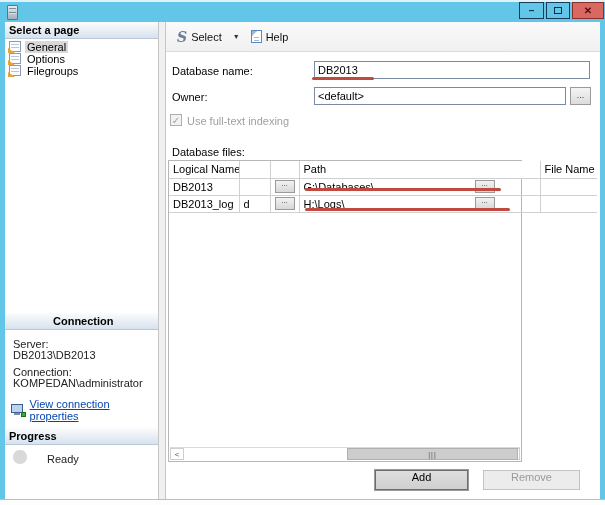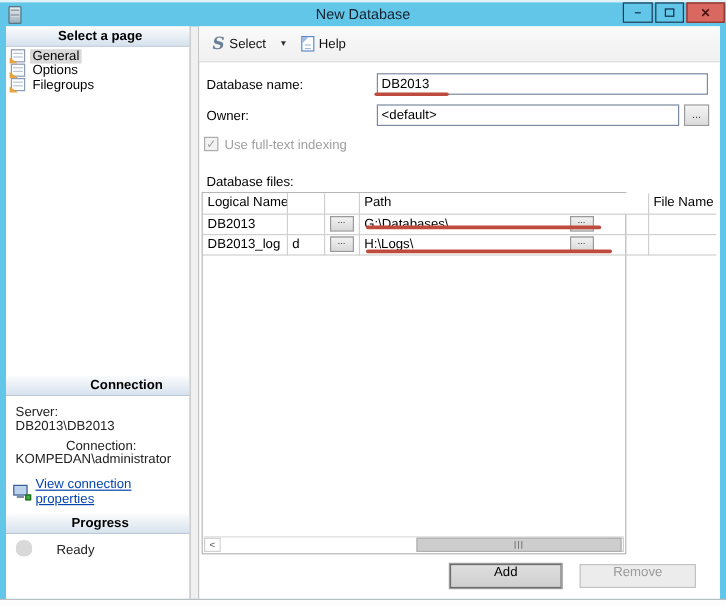--- a/index.html
+++ b/index.html
@@ -25,21 +25,21 @@
   .ctl.max span { display:block; width:8px; height:7px; border:1px solid #0d2b45; }
 
   
   .left-panel { position:absolute; left:5px; top:22px; width:153px; bottom:0; background:#ffffff; }
   .splitter { position:absolute; left:158px; top:22px; width:8px; bottom:0;
               background:#f0f0f0; border-left:1px solid #c6c6c6; border-right:1px solid #c6c6c6; }
   .right-panel { position:absolute; left:166px; top:22px; width:434px; bottom:0; background:#ffffff; }
 
   .section-header { position:absolute; left:0; width:100%; height:17px; line-height:17px;
                     padding-left:4px; font-size:11px; font-weight:bold; color:#000;
-                    background:linear-gradient(#fbfcfd,#d7e2ee); border-bottom:1px solid #b9c7d6;text-align:center; }
+                    background:linear-gradient(#fbfcfd,#d7e2ee); border-bottom:1px solid #b9c7d6; }
   .page-item { position:absolute; left:4px; height:13px; display:flex; align-items:center; gap:4px;
                font-size:11px; color:#000; cursor:default; }
   .page-item .lbl { padding:0 2px; }
   .page-item.selected .lbl { background:#d9d9d9; }
   .page-icon { width:12px; height:11px; background:#fdfdfd; border:1px solid #8a9ab0; position:relative; }
   .page-icon:before { content:""; position:absolute; left:1px; top:2px; right:1px; height:1px; background:#b9c4d4; box-shadow:0 3px 0 #b9c4d4; }
   .page-icon:after { content:""; position:absolute; left:-2px; bottom:-2px; border-left:7px solid #e8a33d; border-top:5px solid transparent; }
 
   .side-label { position:absolute; left:8px; font-size:11px; color:#222;text-align:right; }
   .side-value { position:absolute; left:8px; font-size:11px; color:#222; }
@@ -115,21 +115,20 @@
 <body>
 
 <div class="stage">
   <div class="window">
 
     <div class="titlebar">
       <div class="app-icon">
           <i></i>
           <i></i>
         </div>
-      <div class="title">New Database</div>
       <div class="controls">
         <div class="ctl min">
             <span>–</span>
           </div>
         <div class="ctl max">
             <span></span>
           </div>
         <div class="ctl close">
             <span>✕</span>
           </div>
@@ -148,21 +147,21 @@
         <span class="lbl">Options</span>
       </div>
       <div class="page-item" style="top:42px;">
         <span class="page-icon"></span>
         <span class="lbl">Filegroups</span>
       </div>
 
       <div class="section-header" style="top:291px;padding-left:48px;">Connection</div>
       <div class="side-label" style="top:316px;">Server:</div>
       <div class="side-value" style="top:327px;">DB2013\DB2013</div>
-      <div class="side-label" style="top:344px;margin-left:42px;">Connection:</div>
+      <div class="side-label" style="top:344px;">Connection:</div>
       <div class="side-value" style="top:355px;">KOMPEDAN\administrator</div>
 
       <div class="link-row" style="top:376px;">
         <span class="net-icon">
             <span class="scr"></span>
             <span class="std"></span>
             <span class="plus"></span>
           </span>
         <a class="conn-link">View connection properties</a>
       </div>

